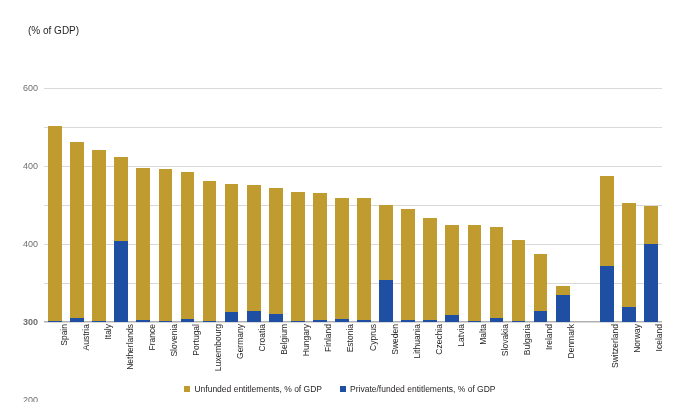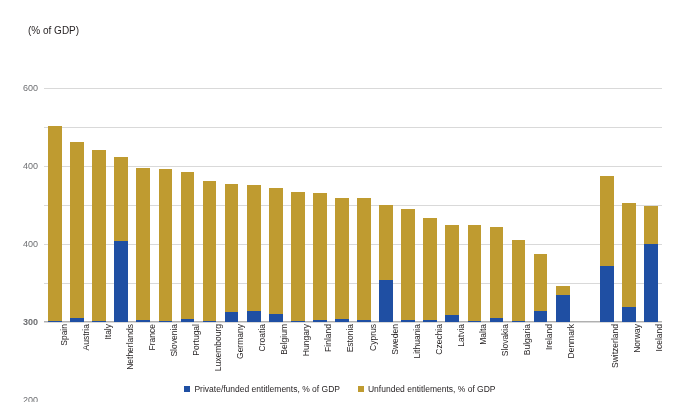--- a/index.html
+++ b/index.html
@@ -298,22 +298,22 @@
       <div class="xlabel" style="left: 478.036px;">Bulgaria</div>
       <div class="xlabel" style="left: 500.107px;">Ireland</div>
       <div class="xlabel" style="left: 522.179px;">Denmark</div>
       <div class="xlabel" style="left: 566.321px;">Switzerland</div>
       <div class="xlabel" style="left: 588.393px;">Norway</div>
       <div class="xlabel" style="left: 610.464px;">Iceland</div>
     </div>
 
   <div class="legend">
     <div class="legend-item">
+      <span class="swatch unf"></span>
+      <span>Unfunded entitlements, % of GDP</span>
+    </div>
+    <div class="legend-item">
       <span class="swatch priv"></span>
       <span>Private/funded entitlements, % of GDP</span>
     </div>
-    <div class="legend-item">
-      <span class="swatch unf"></span>
-      <span>Unfunded entitlements, % of GDP</span>
-    </div>
   </div>
 
 </div>
 
 </body></html>

